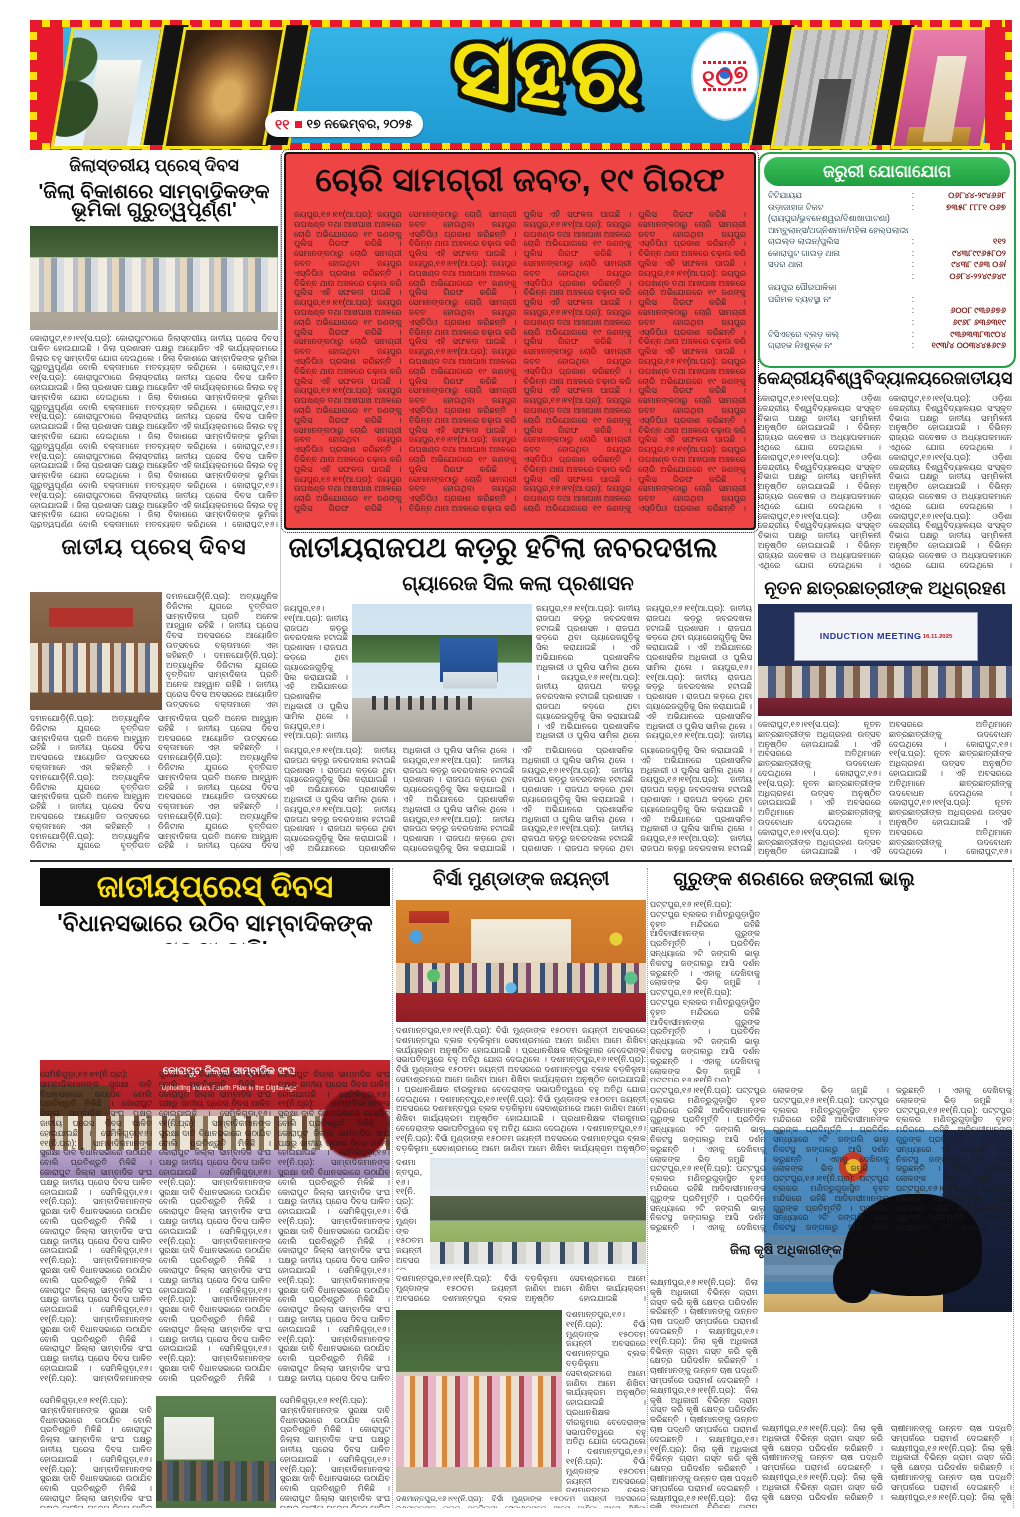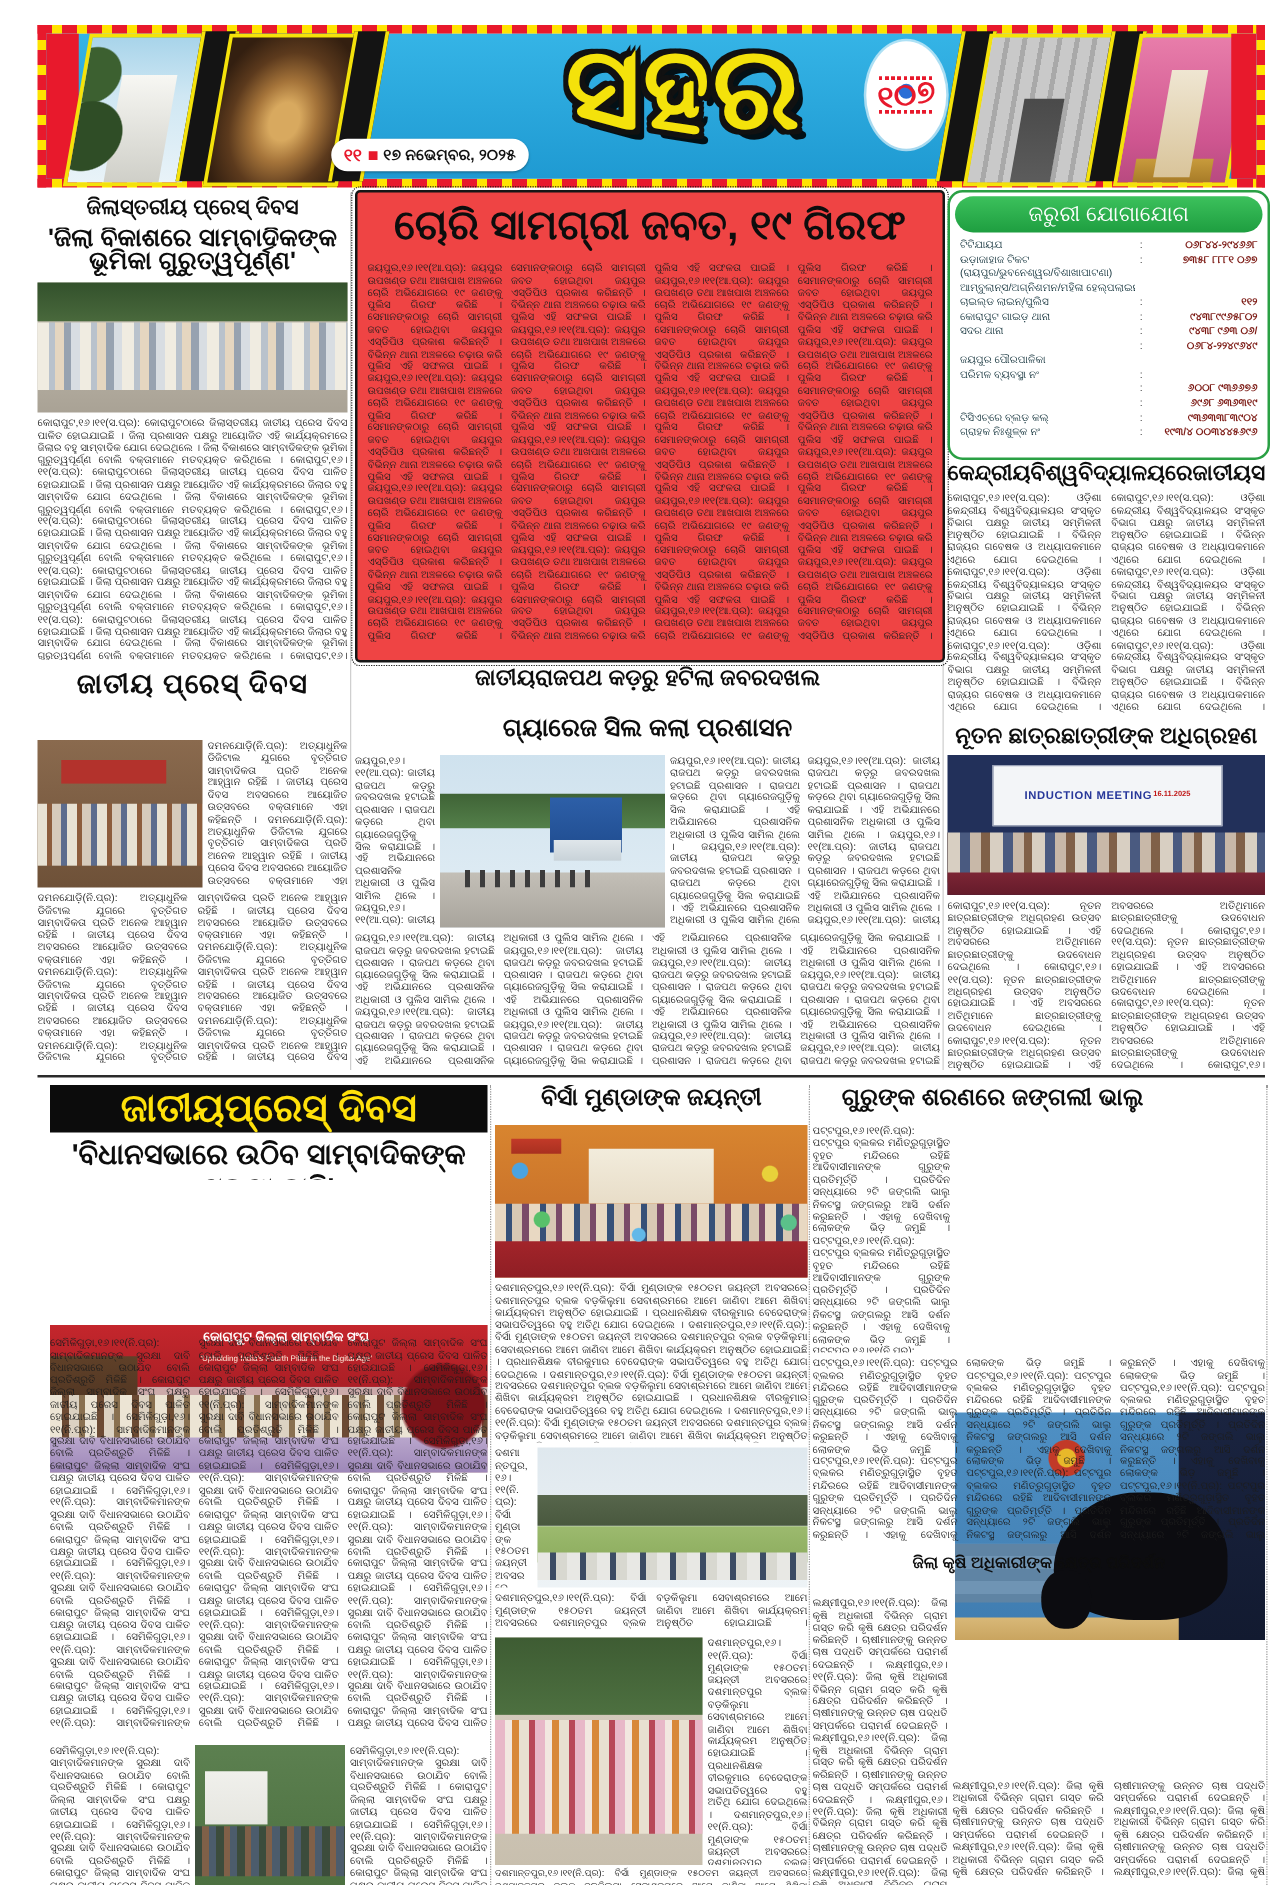--- a/index.html
+++ b/index.html
@@ -20,21 +20,21 @@
     text-shadow:-4px -4px 0 #111,4px -4px 0 #111,-4px 4px 0 #111,4px 4px 0 #111,0 -4px 0 #111,0 4px 0 #111,-4px 0 0 #111,4px 0 0 #111,7px 8px 0 rgba(0,0,0,.9)}
   .pill{background:#fff;border-radius:14px;display:flex;align-items:center;gap:5px;padding:2px 10px;
         box-shadow:0 1px 2px rgba(0,0,0,.35);white-space:nowrap}
   .badge{background:#fff;border-radius:50%;display:flex;flex-direction:column;align-items:center;justify-content:center;
          box-shadow:0 0 0 2px rgba(255,255,255,.6)}
   .badge .num{font-size:25px;font-weight:900;color:#e8192c;transform:rotate(-8deg);line-height:24px;position:relative;z-index:1}
   .badge .dot{position:absolute;width:12px;height:12px;border-radius:50%;background:#2a6fd6;top:34px;z-index:0}
   .badge .sq{width:70%;height:3px;background:repeating-linear-gradient(90deg,#e8192c 0 3px,transparent 3px 5px)}
   
   .cbox{background:#fff;border:2px solid #2aa044;border-radius:12px}
-  .chead{background:linear-gradient(#3cc15c,#1e9e40);border-radius:15px;color:#fff;font-weight:normal;
+  .chead{background:linear-gradient(#3cc15c,#1e9e40);border-radius:15px;color:#fff;font-weight:bold;
          font-size:17px;text-align:center;line-height:29px}
   .crow{display:flex;font-size:8.4px;line-height:11.55px}
   .clab{flex:1;color:#14333c;white-space:nowrap;overflow:hidden}
   .ccol{width:10px;text-align:center;color:#444}
   .cval{min-width:88px;text-align:right;color:#7c1a14;font-weight:bold}
   
   .pinkbox{background:#ef4444;border:2px solid #161616;border-radius:4px;outline:1px dotted #161616;outline-offset:2px}
   
   .blackbanner{background:#0c0c0c;color:#ffe10a;font-weight:900;text-align:center}
   
@@ -169,21 +169,21 @@
   <div class="abs hl" style="left:30px;top:534px;width:248px;height:34px;font-size:22px;letter-spacing:1px">ଜାତୀୟ ପ୍ରେସ୍ ଦିବସ</div>
   <div class="abs ph ph-indoor" style="left:30px;top:592px;width:132px;height:118px"></div>
   <div class="abs bt" style="left:166px;top:592px;width:112px;height:118px">ଦମନଯୋଡ଼ି(ନି.ପ୍ର): ଅତ୍ୟାଧୁନିକ ଡିଜିଟାଲ ଯୁଗରେ ବୃତ୍ତିଗତ ସାମ୍ବାଦିକତା ପ୍ରତି ଅନେକ ଆହ୍ୱାନ ରହିଛି । ଜାତୀୟ ପ୍ରେସ ଦିବସ ଅବସରରେ ଆୟୋଜିତ ଉତ୍ସବରେ ବକ୍ତାମାନେ ଏହା କହିଛନ୍ତି । ଦମନଯୋଡ଼ି(ନି.ପ୍ର): ଅତ୍ୟାଧୁନିକ ଡିଜିଟାଲ ଯୁଗରେ ବୃତ୍ତିଗତ ସାମ୍ବାଦିକତା ପ୍ରତି ଅନେକ ଆହ୍ୱାନ ରହିଛି । ଜାତୀୟ ପ୍ରେସ ଦିବସ ଅବସରରେ ଆୟୋଜିତ ଉତ୍ସବରେ ବକ୍ତାମାନେ ଏହା କହିଛନ୍ତି । ଦମନଯୋଡ଼ି(ନି.ପ୍ର): ଅତ୍ୟାଧୁନିକ ଡିଜିଟାଲ ଯୁଗରେ ବୃତ୍ତିଗତ ସାମ୍ବାଦିକତା ପ୍ରତି ଅନେକ ଆହ୍ୱାନ ରହିଛି । ଜାତୀୟ ପ୍ରେସ ଦିବସ ଅବସରରେ ଆୟୋଜିତ ଉତ୍ସବରେ ବକ୍ତାମାନେ ଏହା କହିଛନ୍ତି । ଦମନଯୋଡ଼ି(ନି.ପ୍ର): ଅତ୍ୟାଧୁନିକ ଡିଜିଟାଲ ଯୁଗରେ ବୃତ୍ତିଗତ ସାମ୍ବାଦିକତା ପ୍ରତି ଅନେକ ଆହ୍ୱାନ ରହିଛି । ଜାତୀୟ ପ୍ରେସ ଦିବସ ଅବସରରେ ଆୟୋଜିତ ଉତ୍ସବରେ ବକ୍ତାମାନେ ଏହା କହିଛନ୍ତି ।</div>
   <div class="abs bt c2" style="left:30px;top:714px;width:248px;height:140px">ଦମନଯୋଡ଼ି(ନି.ପ୍ର): ଅତ୍ୟାଧୁନିକ ଡିଜିଟାଲ ଯୁଗରେ ବୃତ୍ତିଗତ ସାମ୍ବାଦିକତା ପ୍ରତି ଅନେକ ଆହ୍ୱାନ ରହିଛି । ଜାତୀୟ ପ୍ରେସ ଦିବସ ଅବସରରେ ଆୟୋଜିତ ଉତ୍ସବରେ ବକ୍ତାମାନେ ଏହା କହିଛନ୍ତି । ଦମନଯୋଡ଼ି(ନି.ପ୍ର): ଅତ୍ୟାଧୁନିକ ଡିଜିଟାଲ ଯୁଗରେ ବୃତ୍ତିଗତ ସାମ୍ବାଦିକତା ପ୍ରତି ଅନେକ ଆହ୍ୱାନ ରହିଛି । ଜାତୀୟ ପ୍ରେସ ଦିବସ ଅବସରରେ ଆୟୋଜିତ ଉତ୍ସବରେ ବକ୍ତାମାନେ ଏହା କହିଛନ୍ତି । ଦମନଯୋଡ଼ି(ନି.ପ୍ର): ଅତ୍ୟାଧୁନିକ ଡିଜିଟାଲ ଯୁଗରେ ବୃତ୍ତିଗତ ସାମ୍ବାଦିକତା ପ୍ରତି ଅନେକ ଆହ୍ୱାନ ରହିଛି । ଜାତୀୟ ପ୍ରେସ ଦିବସ ଅବସରରେ ଆୟୋଜିତ ଉତ୍ସବରେ ବକ୍ତାମାନେ ଏହା କହିଛନ୍ତି । ଦମନଯୋଡ଼ି(ନି.ପ୍ର): ଅତ୍ୟାଧୁନିକ ଡିଜିଟାଲ ଯୁଗରେ ବୃତ୍ତିଗତ ସାମ୍ବାଦିକତା ପ୍ରତି ଅନେକ ଆହ୍ୱାନ ରହିଛି । ଜାତୀୟ ପ୍ରେସ ଦିବସ ଅବସରରେ ଆୟୋଜିତ ଉତ୍ସବରେ ବକ୍ତାମାନେ ଏହା କହିଛନ୍ତି । ଦମନଯୋଡ଼ି(ନି.ପ୍ର): ଅତ୍ୟାଧୁନିକ ଡିଜିଟାଲ ଯୁଗରେ ବୃତ୍ତିଗତ ସାମ୍ବାଦିକତା ପ୍ରତି ଅନେକ ଆହ୍ୱାନ ରହିଛି । ଜାତୀୟ ପ୍ରେସ ଦିବସ ଅବସରରେ ଆୟୋଜିତ ଉତ୍ସବରେ ବକ୍ତାମାନେ ଏହା କହିଛନ୍ତି । ଦମନଯୋଡ଼ି(ନି.ପ୍ର): ଅତ୍ୟାଧୁନିକ ଡିଜିଟାଲ ଯୁଗରେ ବୃତ୍ତିଗତ ସାମ୍ବାଦିକତା ପ୍ରତି ଅନେକ ଆହ୍ୱାନ ରହିଛି । ଜାତୀୟ ପ୍ରେସ ଦିବସ ଅବସରରେ ଆୟୋଜିତ ଉତ୍ସବରେ ବକ୍ତାମାନେ ଏହା କହିଛନ୍ତି । ଦମନଯୋଡ଼ି(ନି.ପ୍ର): ଅତ୍ୟାଧୁନିକ ଡିଜିଟାଲ ଯୁଗରେ ବୃତ୍ତିଗତ ସାମ୍ବାଦିକତା ପ୍ରତି ଅନେକ ଆହ୍ୱାନ ରହିଛି । ଜାତୀୟ ପ୍ରେସ ଦିବସ ଅବସରରେ ଆୟୋଜିତ ଉତ୍ସବରେ ବକ୍ତାମାନେ ଏହା କହିଛନ୍ତି । ଦମନଯୋଡ଼ି(ନି.ପ୍ର): ଅତ୍ୟାଧୁନିକ ଡିଜିଟାଲ ଯୁଗରେ ବୃତ୍ତିଗତ ସାମ୍ବାଦିକତା ପ୍ରତି ଅନେକ ଆହ୍ୱାନ ରହିଛି । ଜାତୀୟ ପ୍ରେସ ଦିବସ ଅବସରରେ ଆୟୋଜିତ ଉତ୍ସବରେ ବକ୍ତାମାନେ ଏହା କହିଛନ୍ତି । ଦମନଯୋଡ଼ି(ନି.ପ୍ର): ଅତ୍ୟାଧୁନିକ ଡିଜିଟାଲ ଯୁଗରେ ବୃତ୍ତିଗତ ସାମ୍ବାଦିକତା ପ୍ରତି ଅନେକ ଆହ୍ୱାନ ରହିଛି । ଜାତୀୟ ପ୍ରେସ ଦିବସ ଅବସରରେ ଆୟୋଜିତ ଉତ୍ସବରେ ବକ୍ତାମାନେ ଏହା କହିଛନ୍ତି ।</div>
 
   <div class="abs pinkbox" style="left:284px;top:152px;width:468px;height:374px">
     <div class="hl" style="font-size:33px;height:52px;line-height:52px">ଚୋରି ସାମଗ୍ରୀ ଜବତ, ୧୯ ଗିରଫ</div>
     <div class="bt c4" style="margin:4px 8px 0 8px;height:306px">ଜୟପୁର,୧୬।୧୧(ଆ.ପ୍ର): ଜୟପୁର ଉପଖଣ୍ଡ ତଥା ଆଖପାଖ ଅଞ୍ଚଳରେ ଚୋରି ଅଭିଯୋଗରେ ୧୯ ଜଣଙ୍କୁ ପୁଲିସ ଗିରଫ କରିଛି । ସେମାନଙ୍କଠାରୁ ଚୋରି ସାମଗ୍ରୀ ଜବତ ହୋଇଥିବା ଜୟପୁର ଏସ୍‌ଡିପିଓ ପ୍ରକାଶ କରିଛନ୍ତି । ବିଭିନ୍ନ ଥାନା ଅଞ୍ଚଳରେ ଚଢ଼ାଉ କରି ପୁଲିସ ଏହି ସଫଳତା ପାଇଛି । ଜୟପୁର,୧୬।୧୧(ଆ.ପ୍ର): ଜୟପୁର ଉପଖଣ୍ଡ ତଥା ଆଖପାଖ ଅଞ୍ଚଳରେ ଚୋରି ଅଭିଯୋଗରେ ୧୯ ଜଣଙ୍କୁ ପୁଲିସ ଗିରଫ କରିଛି । ସେମାନଙ୍କଠାରୁ ଚୋରି ସାମଗ୍ରୀ ଜବତ ହୋଇଥିବା ଜୟପୁର ଏସ୍‌ଡିପିଓ ପ୍ରକାଶ କରିଛନ୍ତି । ବିଭିନ୍ନ ଥାନା ଅଞ୍ଚଳରେ ଚଢ଼ାଉ କରି ପୁଲିସ ଏହି ସଫଳତା ପାଇଛି । ଜୟପୁର,୧୬।୧୧(ଆ.ପ୍ର): ଜୟପୁର ଉପଖଣ୍ଡ ତଥା ଆଖପାଖ ଅଞ୍ଚଳରେ ଚୋରି ଅଭିଯୋଗରେ ୧୯ ଜଣଙ୍କୁ ପୁଲିସ ଗିରଫ କରିଛି । ସେମାନଙ୍କଠାରୁ ଚୋରି ସାମଗ୍ରୀ ଜବତ ହୋଇଥିବା ଜୟପୁର ଏସ୍‌ଡିପିଓ ପ୍ରକାଶ କରିଛନ୍ତି । ବିଭିନ୍ନ ଥାନା ଅଞ୍ଚଳରେ ଚଢ଼ାଉ କରି ପୁଲିସ ଏହି ସଫଳତା ପାଇଛି । ଜୟପୁର,୧୬।୧୧(ଆ.ପ୍ର): ଜୟପୁର ଉପଖଣ୍ଡ ତଥା ଆଖପାଖ ଅଞ୍ଚଳରେ ଚୋରି ଅଭିଯୋଗରେ ୧୯ ଜଣଙ୍କୁ ପୁଲିସ ଗିରଫ କରିଛି । ସେମାନଙ୍କଠାରୁ ଚୋରି ସାମଗ୍ରୀ ଜବତ ହୋଇଥିବା ଜୟପୁର ଏସ୍‌ଡିପିଓ ପ୍ରକାଶ କରିଛନ୍ତି । ବିଭିନ୍ନ ଥାନା ଅଞ୍ଚଳରେ ଚଢ଼ାଉ କରି ପୁଲିସ ଏହି ସଫଳତା ପାଇଛି । ଜୟପୁର,୧୬।୧୧(ଆ.ପ୍ର): ଜୟପୁର ଉପଖଣ୍ଡ ତଥା ଆଖପାଖ ଅଞ୍ଚଳରେ ଚୋରି ଅଭିଯୋଗରେ ୧୯ ଜଣଙ୍କୁ ପୁଲିସ ଗିରଫ କରିଛି । ସେମାନଙ୍କଠାରୁ ଚୋରି ସାମଗ୍ରୀ ଜବତ ହୋଇଥିବା ଜୟପୁର ଏସ୍‌ଡିପିଓ ପ୍ରକାଶ କରିଛନ୍ତି । ବିଭିନ୍ନ ଥାନା ଅଞ୍ଚଳରେ ଚଢ଼ାଉ କରି ପୁଲିସ ଏହି ସଫଳତା ପାଇଛି । ଜୟପୁର,୧୬।୧୧(ଆ.ପ୍ର): ଜୟପୁର ଉପଖଣ୍ଡ ତଥା ଆଖପାଖ ଅଞ୍ଚଳରେ ଚୋରି ଅଭିଯୋଗରେ ୧୯ ଜଣଙ୍କୁ ପୁଲିସ ଗିରଫ କରିଛି । ସେମାନଙ୍କଠାରୁ ଚୋରି ସାମଗ୍ରୀ ଜବତ ହୋଇଥିବା ଜୟପୁର ଏସ୍‌ଡିପିଓ ପ୍ରକାଶ କରିଛନ୍ତି । ବିଭିନ୍ନ ଥାନା ଅଞ୍ଚଳରେ ଚଢ଼ାଉ କରି ପୁଲିସ ଏହି ସଫଳତା ପାଇଛି । ଜୟପୁର,୧୬।୧୧(ଆ.ପ୍ର): ଜୟପୁର ଉପଖଣ୍ଡ ତଥା ଆଖପାଖ ଅଞ୍ଚଳରେ ଚୋରି ଅଭିଯୋଗରେ ୧୯ ଜଣଙ୍କୁ ପୁଲିସ ଗିରଫ କରିଛି । ସେମାନଙ୍କଠାରୁ ଚୋରି ସାମଗ୍ରୀ ଜବତ ହୋଇଥିବା ଜୟପୁର ଏସ୍‌ଡିପିଓ ପ୍ରକାଶ କରିଛନ୍ତି । ବିଭିନ୍ନ ଥାନା ଅଞ୍ଚଳରେ ଚଢ଼ାଉ କରି ପୁଲିସ ଏହି ସଫଳତା ପାଇଛି । ଜୟପୁର,୧୬।୧୧(ଆ.ପ୍ର): ଜୟପୁର ଉପଖଣ୍ଡ ତଥା ଆଖପାଖ ଅଞ୍ଚଳରେ ଚୋରି ଅଭିଯୋଗରେ ୧୯ ଜଣଙ୍କୁ ପୁଲିସ ଗିରଫ କରିଛି । ସେମାନଙ୍କଠାରୁ ଚୋରି ସାମଗ୍ରୀ ଜବତ ହୋଇଥିବା ଜୟପୁର ଏସ୍‌ଡିପିଓ ପ୍ରକାଶ କରିଛନ୍ତି । ବିଭିନ୍ନ ଥାନା ଅଞ୍ଚଳରେ ଚଢ଼ାଉ କରି ପୁଲିସ ଏହି ସଫଳତା ପାଇଛି । ଜୟପୁର,୧୬।୧୧(ଆ.ପ୍ର): ଜୟପୁର ଉପଖଣ୍ଡ ତଥା ଆଖପାଖ ଅଞ୍ଚଳରେ ଚୋରି ଅଭିଯୋଗରେ ୧୯ ଜଣଙ୍କୁ ପୁଲିସ ଗିରଫ କରିଛି । ସେମାନଙ୍କଠାରୁ ଚୋରି ସାମଗ୍ରୀ ଜବତ ହୋଇଥିବା ଜୟପୁର ଏସ୍‌ଡିପିଓ ପ୍ରକାଶ କରିଛନ୍ତି । ବିଭିନ୍ନ ଥାନା ଅଞ୍ଚଳରେ ଚଢ଼ାଉ କରି ପୁଲିସ ଏହି ସଫଳତା ପାଇଛି । ଜୟପୁର,୧୬।୧୧(ଆ.ପ୍ର): ଜୟପୁର ଉପଖଣ୍ଡ ତଥା ଆଖପାଖ ଅଞ୍ଚଳରେ ଚୋରି ଅଭିଯୋଗରେ ୧୯ ଜଣଙ୍କୁ ପୁଲିସ ଗିରଫ କରିଛି । ସେମାନଙ୍କଠାରୁ ଚୋରି ସାମଗ୍ରୀ ଜବତ ହୋଇଥିବା ଜୟପୁର ଏସ୍‌ଡିପିଓ ପ୍ରକାଶ କରିଛନ୍ତି । ବିଭିନ୍ନ ଥାନା ଅଞ୍ଚଳରେ ଚଢ଼ାଉ କରି ପୁଲିସ ଏହି ସଫଳତା ପାଇଛି । ଜୟପୁର,୧୬।୧୧(ଆ.ପ୍ର): ଜୟପୁର ଉପଖଣ୍ଡ ତଥା ଆଖପାଖ ଅଞ୍ଚଳରେ ଚୋରି ଅଭିଯୋଗରେ ୧୯ ଜଣଙ୍କୁ ପୁଲିସ ଗିରଫ କରିଛି । ସେମାନଙ୍କଠାରୁ ଚୋରି ସାମଗ୍ରୀ ଜବତ ହୋଇଥିବା ଜୟପୁର ଏସ୍‌ଡିପିଓ ପ୍ରକାଶ କରିଛନ୍ତି । ବିଭିନ୍ନ ଥାନା ଅଞ୍ଚଳରେ ଚଢ଼ାଉ କରି ପୁଲିସ ଏହି ସଫଳତା ପାଇଛି । ଜୟପୁର,୧୬।୧୧(ଆ.ପ୍ର): ଜୟପୁର ଉପଖଣ୍ଡ ତଥା ଆଖପାଖ ଅଞ୍ଚଳରେ ଚୋରି ଅଭିଯୋଗରେ ୧୯ ଜଣଙ୍କୁ ପୁଲିସ ଗିରଫ କରିଛି । ସେମାନଙ୍କଠାରୁ ଚୋରି ସାମଗ୍ରୀ ଜବତ ହୋଇଥିବା ଜୟପୁର ଏସ୍‌ଡିପିଓ ପ୍ରକାଶ କରିଛନ୍ତି । ବିଭିନ୍ନ ଥାନା ଅଞ୍ଚଳରେ ଚଢ଼ାଉ କରି ପୁଲିସ ଏହି ସଫଳତା ପାଇଛି । ଜୟପୁର,୧୬।୧୧(ଆ.ପ୍ର): ଜୟପୁର ଉପଖଣ୍ଡ ତଥା ଆଖପାଖ ଅଞ୍ଚଳରେ ଚୋରି ଅଭିଯୋଗରେ ୧୯ ଜଣଙ୍କୁ ପୁଲିସ ଗିରଫ କରିଛି । ସେମାନଙ୍କଠାରୁ ଚୋରି ସାମଗ୍ରୀ ଜବତ ହୋଇଥିବା ଜୟପୁର ଏସ୍‌ଡିପିଓ ପ୍ରକାଶ କରିଛନ୍ତି । ବିଭିନ୍ନ ଥାନା ଅଞ୍ଚଳରେ ଚଢ଼ାଉ କରି ପୁଲିସ ଏହି ସଫଳତା ପାଇଛି । ଜୟପୁର,୧୬।୧୧(ଆ.ପ୍ର): ଜୟପୁର ଉପଖଣ୍ଡ ତଥା ଆଖପାଖ ଅଞ୍ଚଳରେ ଚୋରି ଅଭିଯୋଗରେ ୧୯ ଜଣଙ୍କୁ ପୁଲିସ ଗିରଫ କରିଛି । ସେମାନଙ୍କଠାରୁ ଚୋରି ସାମଗ୍ରୀ ଜବତ ହୋଇଥିବା ଜୟପୁର ଏସ୍‌ଡିପିଓ ପ୍ରକାଶ କରିଛନ୍ତି । ବିଭିନ୍ନ ଥାନା ଅଞ୍ଚଳରେ ଚଢ଼ାଉ କରି ପୁଲିସ ଏହି ସଫଳତା ପାଇଛି । ଜୟପୁର,୧୬।୧୧(ଆ.ପ୍ର): ଜୟପୁର ଉପଖଣ୍ଡ ତଥା ଆଖପାଖ ଅଞ୍ଚଳରେ ଚୋରି ଅଭିଯୋଗରେ ୧୯ ଜଣଙ୍କୁ ପୁଲିସ ଗିରଫ କରିଛି । ସେମାନଙ୍କଠାରୁ ଚୋରି ସାମଗ୍ରୀ ଜବତ ହୋଇଥିବା ଜୟପୁର ଏସ୍‌ଡିପିଓ ପ୍ରକାଶ କରିଛନ୍ତି । ବିଭିନ୍ନ ଥାନା ଅଞ୍ଚଳରେ ଚଢ଼ାଉ କରି ପୁଲିସ ଏହି ସଫଳତା ପାଇଛି । ଜୟପୁର,୧୬।୧୧(ଆ.ପ୍ର): ଜୟପୁର ଉପଖଣ୍ଡ ତଥା ଆଖପାଖ ଅଞ୍ଚଳରେ ଚୋରି ଅଭିଯୋଗରେ ୧୯ ଜଣଙ୍କୁ ପୁଲିସ ଗିରଫ କରିଛି । ସେମାନଙ୍କଠାରୁ ଚୋରି ସାମଗ୍ରୀ ଜବତ ହୋଇଥିବା ଜୟପୁର ଏସ୍‌ଡିପିଓ ପ୍ରକାଶ କରିଛନ୍ତି । ବିଭିନ୍ନ ଥାନା ଅଞ୍ଚଳରେ ଚଢ଼ାଉ କରି ପୁଲିସ ଏହି ସଫଳତା ପାଇଛି । ଜୟପୁର,୧୬।୧୧(ଆ.ପ୍ର): ଜୟପୁର ଉପଖଣ୍ଡ ତଥା ଆଖପାଖ ଅଞ୍ଚଳରେ ଚୋରି ଅଭିଯୋଗରେ ୧୯ ଜଣଙ୍କୁ ପୁଲିସ ଗିରଫ କରିଛି । ସେମାନଙ୍କଠାରୁ ଚୋରି ସାମଗ୍ରୀ ଜବତ ହୋଇଥିବା ଜୟପୁର ଏସ୍‌ଡିପିଓ ପ୍ରକାଶ କରିଛନ୍ତି । ବିଭିନ୍ନ ଥାନା ଅଞ୍ଚଳରେ ଚଢ଼ାଉ କରି ପୁଲିସ ଏହି ସଫଳତା ପାଇଛି । ଜୟପୁର,୧୬।୧୧(ଆ.ପ୍ର): ଜୟପୁର ଉପଖଣ୍ଡ ତଥା ଆଖପାଖ ଅଞ୍ଚଳରେ ଚୋରି ଅଭିଯୋଗରେ ୧୯ ଜଣଙ୍କୁ ପୁଲିସ ଗିରଫ କରିଛି । ସେମାନଙ୍କଠାରୁ ଚୋରି ସାମଗ୍ରୀ ଜବତ ହୋଇଥିବା ଜୟପୁର ଏସ୍‌ଡିପିଓ ପ୍ରକାଶ କରିଛନ୍ତି । ବିଭିନ୍ନ ଥାନା ଅଞ୍ଚଳରେ ଚଢ଼ାଉ କରି ପୁଲିସ ଏହି ସଫଳତା ପାଇଛି ।</div>
   </div>
 
-  <div class="abs hl" style="left:284px;top:532px;width:468px;height:38px;font-size:18px">ଜାତୀୟରାଜପଥ କଡ଼ରୁ ହଟିଲା ଜବରଦଖଲ</div>
+  <div class="abs hl" style="left:269px;top:532px;width:468px;height:38px;font-size:28px">ଜାତୀୟରାଜପଥ କଡ଼ରୁ ହଟିଲା ଜବରଦଖଲ</div>
   <div class="abs hl" style="left:284px;top:572px;width:468px;height:26px;font-size:20px">ଗ୍ୟାରେଜ ସିଲ କଲା ପ୍ରଶାସନ</div>
   <div class="abs bt" style="left:284px;top:604px;width:64px;height:138px">ଜୟପୁର,୧୬।୧୧(ଆ.ପ୍ର): ଜାତୀୟ ରାଜପଥ କଡ଼ରୁ ଜବରଦଖଲ ହଟାଇଛି ପ୍ରଶାସନ । ରାଜପଥ କଡ଼ରେ ଥିବା ଗ୍ୟାରେଜଗୁଡ଼ିକୁ ସିଲ କରାଯାଇଛି । ଏହି ଅଭିଯାନରେ ପ୍ରଶାସନିକ ଅଧିକାରୀ ଓ ପୁଲିସ ସାମିଲ ଥିଲେ । ଜୟପୁର,୧୬।୧୧(ଆ.ପ୍ର): ଜାତୀୟ ରାଜପଥ କଡ଼ରୁ ଜବରଦଖଲ ହଟାଇଛି ପ୍ରଶାସନ । ରାଜପଥ କଡ଼ରେ ଥିବା ଗ୍ୟାରେଜଗୁଡ଼ିକୁ ସିଲ କରାଯାଇଛି । ଏହି ଅଭିଯାନରେ ପ୍ରଶାସନିକ ଅଧିକାରୀ ଓ ପୁଲିସ ସାମିଲ ଥିଲେ । ଜୟପୁର,୧୬।୧୧(ଆ.ପ୍ର): ଜାତୀୟ ରାଜପଥ କଡ଼ରୁ ଜବରଦଖଲ ହଟାଇଛି ପ୍ରଶାସନ । ରାଜପଥ କଡ଼ରେ ଥିବା ଗ୍ୟାରେଜଗୁଡ଼ିକୁ ସିଲ କରାଯାଇଛି । ଏହି ଅଭିଯାନରେ ପ୍ରଶାସନିକ ଅଧିକାରୀ ଓ ପୁଲିସ ସାମିଲ ଥିଲେ ।</div>
   <div class="abs ph ph-truck" style="left:352px;top:604px;width:180px;height:138px"></div>
   <div class="abs bt" style="left:536px;top:604px;width:104px;height:138px">ଜୟପୁର,୧୬।୧୧(ଆ.ପ୍ର): ଜାତୀୟ ରାଜପଥ କଡ଼ରୁ ଜବରଦଖଲ ହଟାଇଛି ପ୍ରଶାସନ । ରାଜପଥ କଡ଼ରେ ଥିବା ଗ୍ୟାରେଜଗୁଡ଼ିକୁ ସିଲ କରାଯାଇଛି । ଏହି ଅଭିଯାନରେ ପ୍ରଶାସନିକ ଅଧିକାରୀ ଓ ପୁଲିସ ସାମିଲ ଥିଲେ । ଜୟପୁର,୧୬।୧୧(ଆ.ପ୍ର): ଜାତୀୟ ରାଜପଥ କଡ଼ରୁ ଜବରଦଖଲ ହଟାଇଛି ପ୍ରଶାସନ । ରାଜପଥ କଡ଼ରେ ଥିବା ଗ୍ୟାରେଜଗୁଡ଼ିକୁ ସିଲ କରାଯାଇଛି । ଏହି ଅଭିଯାନରେ ପ୍ରଶାସନିକ ଅଧିକାରୀ ଓ ପୁଲିସ ସାମିଲ ଥିଲେ । ଜୟପୁର,୧୬।୧୧(ଆ.ପ୍ର): ଜାତୀୟ ରାଜପଥ କଡ଼ରୁ ଜବରଦଖଲ ହଟାଇଛି ପ୍ରଶାସନ । ରାଜପଥ କଡ଼ରେ ଥିବା ଗ୍ୟାରେଜଗୁଡ଼ିକୁ ସିଲ କରାଯାଇଛି । ଏହି ଅଭିଯାନରେ ପ୍ରଶାସନିକ ଅଧିକାରୀ ଓ ପୁଲିସ ସାମିଲ ଥିଲେ । ଜୟପୁର,୧୬।୧୧(ଆ.ପ୍ର): ଜାତୀୟ ରାଜପଥ କଡ଼ରୁ ଜବରଦଖଲ ହଟାଇଛି ପ୍ରଶାସନ । ରାଜପଥ କଡ଼ରେ ଥିବା ଗ୍ୟାରେଜଗୁଡ଼ିକୁ ସିଲ କରାଯାଇଛି । ଏହି ଅଭିଯାନରେ ପ୍ରଶାସନିକ ଅଧିକାରୀ ଓ ପୁଲିସ ସାମିଲ ଥିଲେ ।</div>
   <div class="abs bt" style="left:646px;top:604px;width:106px;height:138px">ଜୟପୁର,୧୬।୧୧(ଆ.ପ୍ର): ଜାତୀୟ ରାଜପଥ କଡ଼ରୁ ଜବରଦଖଲ ହଟାଇଛି ପ୍ରଶାସନ । ରାଜପଥ କଡ଼ରେ ଥିବା ଗ୍ୟାରେଜଗୁଡ଼ିକୁ ସିଲ କରାଯାଇଛି । ଏହି ଅଭିଯାନରେ ପ୍ରଶାସନିକ ଅଧିକାରୀ ଓ ପୁଲିସ ସାମିଲ ଥିଲେ । ଜୟପୁର,୧୬।୧୧(ଆ.ପ୍ର): ଜାତୀୟ ରାଜପଥ କଡ଼ରୁ ଜବରଦଖଲ ହଟାଇଛି ପ୍ରଶାସନ । ରାଜପଥ କଡ଼ରେ ଥିବା ଗ୍ୟାରେଜଗୁଡ଼ିକୁ ସିଲ କରାଯାଇଛି । ଏହି ଅଭିଯାନରେ ପ୍ରଶାସନିକ ଅଧିକାରୀ ଓ ପୁଲିସ ସାମିଲ ଥିଲେ । ଜୟପୁର,୧୬।୧୧(ଆ.ପ୍ର): ଜାତୀୟ ରାଜପଥ କଡ଼ରୁ ଜବରଦଖଲ ହଟାଇଛି ପ୍ରଶାସନ । ରାଜପଥ କଡ଼ରେ ଥିବା ଗ୍ୟାରେଜଗୁଡ଼ିକୁ ସିଲ କରାଯାଇଛି । ଏହି ଅଭିଯାନରେ ପ୍ରଶାସନିକ ଅଧିକାରୀ ଓ ପୁଲିସ ସାମିଲ ଥିଲେ । ଜୟପୁର,୧୬।୧୧(ଆ.ପ୍ର): ଜାତୀୟ ରାଜପଥ କଡ଼ରୁ ଜବରଦଖଲ ହଟାଇଛି ପ୍ରଶାସନ । ରାଜପଥ କଡ଼ରେ ଥିବା ଗ୍ୟାରେଜଗୁଡ଼ିକୁ ସିଲ କରାଯାଇଛି । ଏହି ଅଭିଯାନରେ ପ୍ରଶାସନିକ ଅଧିକାରୀ ଓ ପୁଲିସ ସାମିଲ ଥିଲେ ।</div>
   <div class="abs bt c4" style="left:284px;top:746px;width:468px;height:112px">ଜୟପୁର,୧୬।୧୧(ଆ.ପ୍ର): ଜାତୀୟ ରାଜପଥ କଡ଼ରୁ ଜବରଦଖଲ ହଟାଇଛି ପ୍ରଶାସନ । ରାଜପଥ କଡ଼ରେ ଥିବା ଗ୍ୟାରେଜଗୁଡ଼ିକୁ ସିଲ କରାଯାଇଛି । ଏହି ଅଭିଯାନରେ ପ୍ରଶାସନିକ ଅଧିକାରୀ ଓ ପୁଲିସ ସାମିଲ ଥିଲେ । ଜୟପୁର,୧୬।୧୧(ଆ.ପ୍ର): ଜାତୀୟ ରାଜପଥ କଡ଼ରୁ ଜବରଦଖଲ ହଟାଇଛି ପ୍ରଶାସନ । ରାଜପଥ କଡ଼ରେ ଥିବା ଗ୍ୟାରେଜଗୁଡ଼ିକୁ ସିଲ କରାଯାଇଛି । ଏହି ଅଭିଯାନରେ ପ୍ରଶାସନିକ ଅଧିକାରୀ ଓ ପୁଲିସ ସାମିଲ ଥିଲେ । ଜୟପୁର,୧୬।୧୧(ଆ.ପ୍ର): ଜାତୀୟ ରାଜପଥ କଡ଼ରୁ ଜବରଦଖଲ ହଟାଇଛି ପ୍ରଶାସନ । ରାଜପଥ କଡ଼ରେ ଥିବା ଗ୍ୟାରେଜଗୁଡ଼ିକୁ ସିଲ କରାଯାଇଛି । ଏହି ଅଭିଯାନରେ ପ୍ରଶାସନିକ ଅଧିକାରୀ ଓ ପୁଲିସ ସାମିଲ ଥିଲେ । ଜୟପୁର,୧୬।୧୧(ଆ.ପ୍ର): ଜାତୀୟ ରାଜପଥ କଡ଼ରୁ ଜବରଦଖଲ ହଟାଇଛି ପ୍ରଶାସନ । ରାଜପଥ କଡ଼ରେ ଥିବା ଗ୍ୟାରେଜଗୁଡ଼ିକୁ ସିଲ କରାଯାଇଛି । ଏହି ଅଭିଯାନରେ ପ୍ରଶାସନିକ ଅଧିକାରୀ ଓ ପୁଲିସ ସାମିଲ ଥିଲେ । ଜୟପୁର,୧୬।୧୧(ଆ.ପ୍ର): ଜାତୀୟ ରାଜପଥ କଡ଼ରୁ ଜବରଦଖଲ ହଟାଇଛି ପ୍ରଶାସନ । ରାଜପଥ କଡ଼ରେ ଥିବା ଗ୍ୟାରେଜଗୁଡ଼ିକୁ ସିଲ କରାଯାଇଛି । ଏହି ଅଭିଯାନରେ ପ୍ରଶାସନିକ ଅଧିକାରୀ ଓ ପୁଲିସ ସାମିଲ ଥିଲେ । ଜୟପୁର,୧୬।୧୧(ଆ.ପ୍ର): ଜାତୀୟ ରାଜପଥ କଡ଼ରୁ ଜବରଦଖଲ ହଟାଇଛି ପ୍ରଶାସନ । ରାଜପଥ କଡ଼ରେ ଥିବା ଗ୍ୟାରେଜଗୁଡ଼ିକୁ ସିଲ କରାଯାଇଛି । ଏହି ଅଭିଯାନରେ ପ୍ରଶାସନିକ ଅଧିକାରୀ ଓ ପୁଲିସ ସାମିଲ ଥିଲେ । ଜୟପୁର,୧୬।୧୧(ଆ.ପ୍ର): ଜାତୀୟ ରାଜପଥ କଡ଼ରୁ ଜବରଦଖଲ ହଟାଇଛି ପ୍ରଶାସନ । ରାଜପଥ କଡ଼ରେ ଥିବା ଗ୍ୟାରେଜଗୁଡ଼ିକୁ ସିଲ କରାଯାଇଛି । ଏହି ଅଭିଯାନରେ ପ୍ରଶାସନିକ ଅଧିକାରୀ ଓ ପୁଲିସ ସାମିଲ ଥିଲେ । ଜୟପୁର,୧୬।୧୧(ଆ.ପ୍ର): ଜାତୀୟ ରାଜପଥ କଡ଼ରୁ ଜବରଦଖଲ ହଟାଇଛି ପ୍ରଶାସନ । ରାଜପଥ କଡ଼ରେ ଥିବା ଗ୍ୟାରେଜଗୁଡ଼ିକୁ ସିଲ କରାଯାଇଛି । ଏହି ଅଭିଯାନରେ ପ୍ରଶାସନିକ ଅଧିକାରୀ ଓ ପୁଲିସ ସାମିଲ ଥିଲେ । ଜୟପୁର,୧୬।୧୧(ଆ.ପ୍ର): ଜାତୀୟ ରାଜପଥ କଡ଼ରୁ ଜବରଦଖଲ ହଟାଇଛି ପ୍ରଶାସନ । ରାଜପଥ କଡ଼ରେ ଥିବା ଗ୍ୟାରେଜଗୁଡ଼ିକୁ ସିଲ କରାଯାଇଛି । ଏହି ଅଭିଯାନରେ ପ୍ରଶାସନିକ ଅଧିକାରୀ ଓ ପୁଲିସ ସାମିଲ ଥିଲେ । ଜୟପୁର,୧୬।୧୧(ଆ.ପ୍ର): ଜାତୀୟ ରାଜପଥ କଡ଼ରୁ ଜବରଦଖଲ ହଟାଇଛି ପ୍ରଶାସନ । ରାଜପଥ କଡ଼ରେ ଥିବା ଗ୍ୟାରେଜଗୁଡ଼ିକୁ ସିଲ କରାଯାଇଛି । ଏହି ଅଭିଯାନରେ ପ୍ରଶାସନିକ ଅଧିକାରୀ ଓ ପୁଲିସ ସାମିଲ ଥିଲେ । ଜୟପୁର,୧୬।୧୧(ଆ.ପ୍ର): ଜାତୀୟ ରାଜପଥ କଡ଼ରୁ ଜବରଦଖଲ ହଟାଇଛି ପ୍ରଶାସନ । ରାଜପଥ କଡ଼ରେ ଥିବା ଗ୍ୟାରେଜଗୁଡ଼ିକୁ ସିଲ କରାଯାଇଛି । ଏହି ଅଭିଯାନରେ ପ୍ରଶାସନିକ ଅଧିକାରୀ ଓ ପୁଲିସ ସାମିଲ ଥିଲେ । ଜୟପୁର,୧୬।୧୧(ଆ.ପ୍ର): ଜାତୀୟ ରାଜପଥ କଡ଼ରୁ ଜବରଦଖଲ ହଟାଇଛି ପ୍ରଶାସନ । ରାଜପଥ କଡ଼ରେ ଥିବା ଗ୍ୟାରେଜଗୁଡ଼ିକୁ ସିଲ କରାଯାଇଛି । ଏହି ଅଭିଯାନରେ ପ୍ରଶାସନିକ ଅଧିକାରୀ ଓ ପୁଲିସ ସାମିଲ ଥିଲେ । ଜୟପୁର,୧୬।୧୧(ଆ.ପ୍ର): ଜାତୀୟ ରାଜପଥ କଡ଼ରୁ ଜବରଦଖଲ ହଟାଇଛି ପ୍ରଶାସନ । ରାଜପଥ କଡ଼ରେ ଥିବା ଗ୍ୟାରେଜଗୁଡ଼ିକୁ ସିଲ କରାଯାଇଛି । ଏହି ଅଭିଯାନରେ ପ୍ରଶାସନିକ ଅଧିକାରୀ ଓ ପୁଲିସ ସାମିଲ ଥିଲେ ।</div>
 
   <div class="abs cbox" style="left:758px;top:152px;width:254px;height:212px">
     <div class="chead" style="margin:3px 4px 2px 4px">ଜରୁରୀ ଯୋଗାଯୋଗ</div>
     <div style="padding:2px 8px 0 8px">

